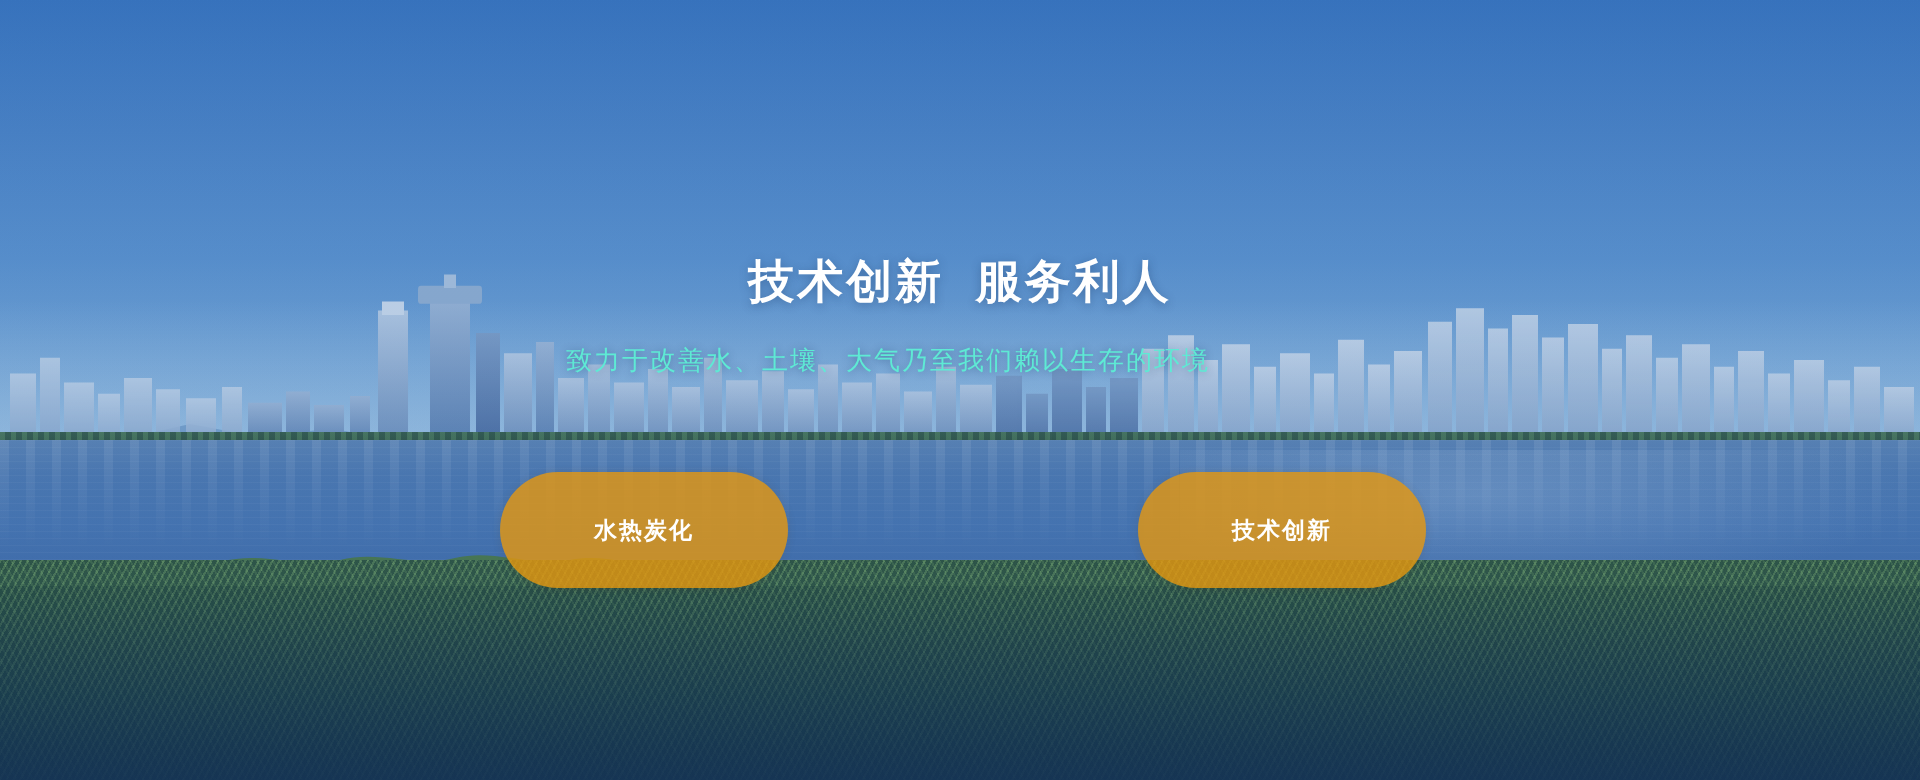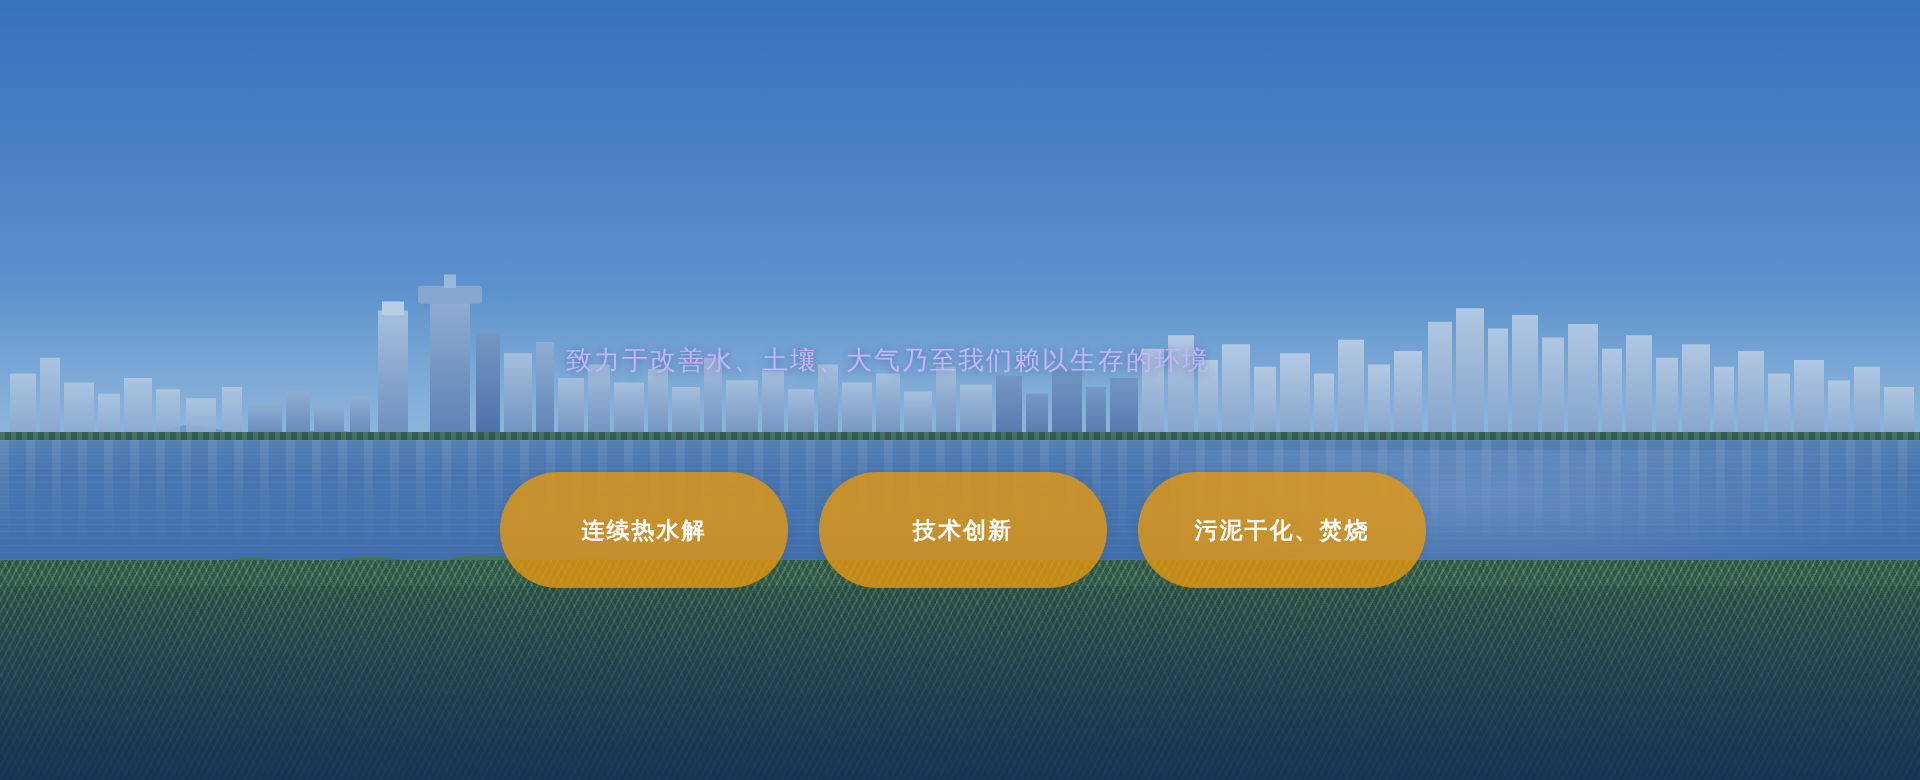--- a/index.html
+++ b/index.html
@@ -198,21 +198,21 @@
     line-height: 1;
     text-shadow: 0 2px 10px rgba(20,50,95,0.35);
     white-space: pre;
   }
   .hero-subtitle {
     position: absolute;
     left: 0;
     top: 347px;
     width: 1776px;
     text-align: center;
-    color: #c4b5fd;
+    color: #5eead4;
     font-size: 26px;
     font-weight: normal;
     letter-spacing: 2px;
     line-height: 1;
     text-shadow: 0 1px 8px rgba(20,50,95,0.45);
   }
 
   
   .pill-row {
     position: absolute;
@@ -380,23 +380,23 @@
       <path d="M0,26 C40,12 70,30 110,18 C150,6 180,26 220,16 C265,4 300,24 340,14 C380,4 415,22 455,12 C495,2 530,22 570,14 C610,6 645,26 685,18 C725,10 760,28 800,20 C840,12 875,28 915,20 C955,12 990,28 1030,22 C1070,16 1105,30 1145,22 C1185,14 1220,30 1260,24 C1300,18 1335,32 1375,24 C1415,16 1450,30 1490,22 C1530,14 1565,28 1605,20 C1645,12 1680,28 1720,20 C1760,12 1795,28 1835,22 C1875,16 1900,28 1920,24 L1920,40 L0,40 Z" fill="#4E7D4A"></path>
     </svg>
     <div class="mangrove-tex"></div>
     <div class="mangrove-shade"></div>
   </div>
 
   <div class="blue-grade"></div>
 
   <div class="content">
 
+    <div class="hero-title">技术创新  服务利人</div>
 
     <div class="hero-subtitle">致力于改善水、土壤、大气乃至我们赖以生存的环境</div>
 
     <div class="pill-row">
-      <div class="pill">连续热水解</div>
+      <div class="pill">水热炭化</div>
       <div class="pill">技术创新</div>
-      <div class="pill">污泥干化、焚烧</div>
     </div>
 
   </div>
 </div>
 
 </body></html>

